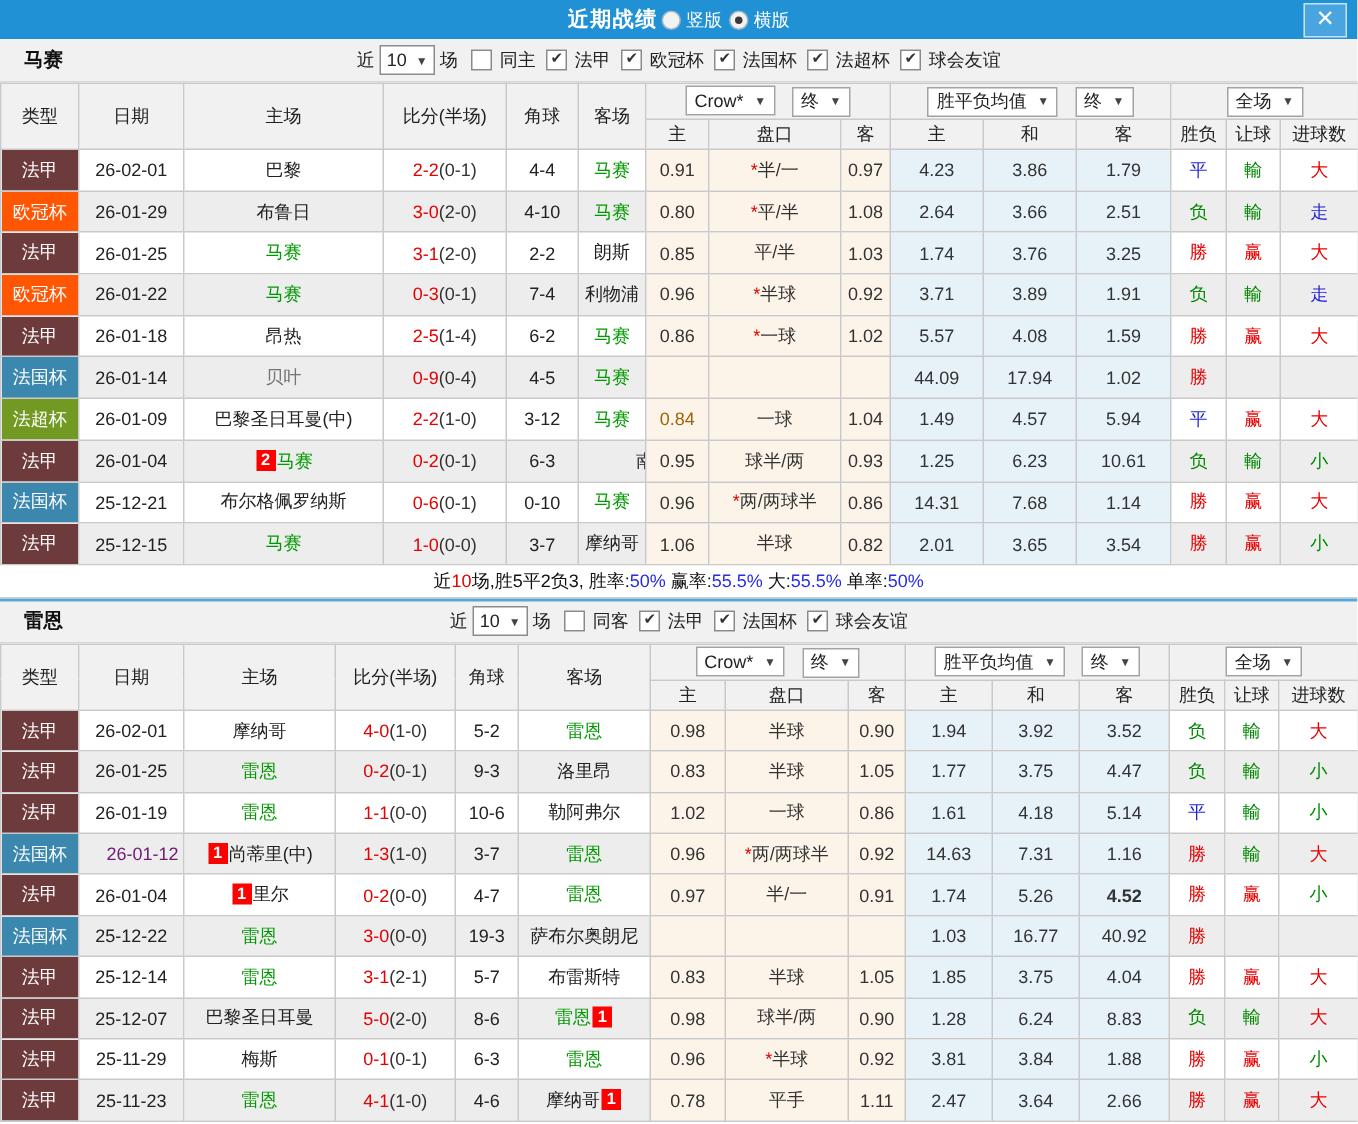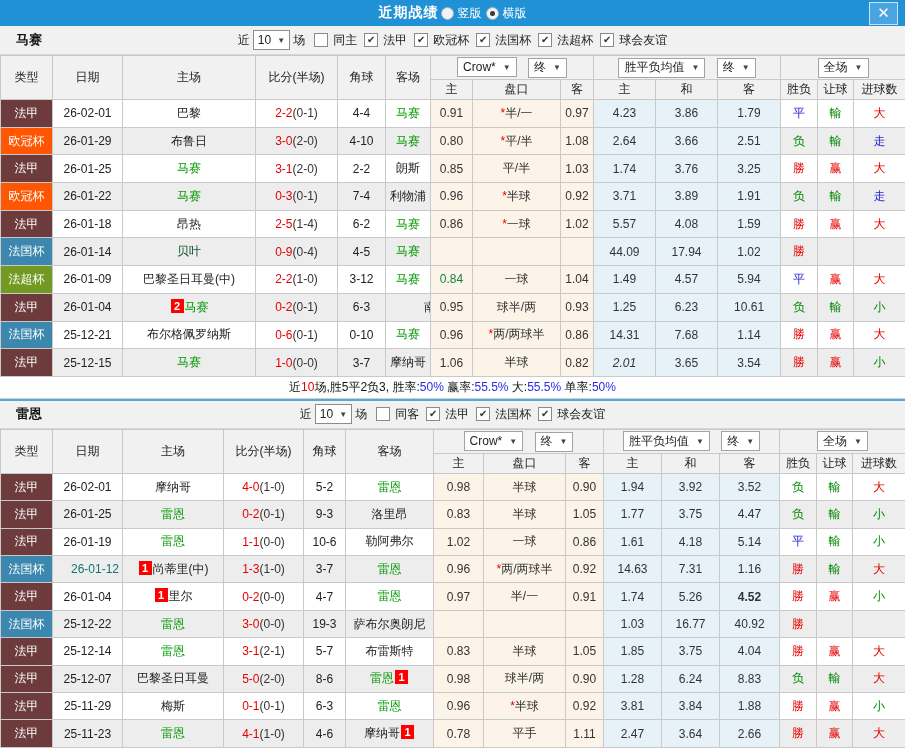--- a/index.html
+++ b/index.html
@@ -254,42 +254,42 @@
         <td class="avg-bg" style="color: rgb(51, 51, 51);">5.57</td>
         <td class="avg-bg" style="color: rgb(51, 51, 51);">4.08</td>
         <td class="avg-bg" style="color: rgb(51, 51, 51);">1.59</td>
         <td style="color: rgb(230, 0, 0);">勝</td>
         <td style="color: rgb(230, 0, 0);">赢</td>
         <td style="color: rgb(230, 0, 0);">大</td>
       </tr>
       <tr class="even">
         <td class="c-type" style="background: rgb(59, 135, 174);">法国杯</td>
         <td class="c-date" style="color: rgb(34, 34, 34);">26-01-14</td>
-        <td class="c-name c2"><span style="color: #14532d;">贝叶</span></td>
+        <td class="c-name c2"><span style="color: #737373;">贝叶</span></td>
         <td class="c-score"><span class="sc">0-9</span><span class="hf">(0-4)</span></td>
         <td class="c-corner" style="color: rgb(34, 34, 34);">4-5</td>
         <td class="c-name c5"><span style="color: rgb(0, 153, 0);">马赛</span></td>
         <td class="odds-bg" style="color: rgb(51, 51, 51);"></td>
         <td class="odds-bg" style="color: rgb(51, 51, 51);"></td>
         <td class="odds-bg" style="color: rgb(51, 51, 51);"></td>
         <td class="avg-bg" style="color: rgb(51, 51, 51);">44.09</td>
         <td class="avg-bg" style="color: rgb(51, 51, 51);">17.94</td>
         <td class="avg-bg" style="color: rgb(51, 51, 51);">1.02</td>
         <td style="color: rgb(230, 0, 0);">勝</td>
         <td></td>
         <td></td>
       </tr>
       <tr class="odd">
         <td class="c-type" style="background: rgb(114, 154, 34);">法超杯</td>
         <td class="c-date" style="color: rgb(34, 34, 34);">26-01-09</td>
         <td class="c-name c2"><span style="color: rgb(34, 34, 34);">巴黎圣日耳曼(中)</span></td>
         <td class="c-score"><span class="sc">2-2</span><span class="hf">(1-0)</span></td>
         <td class="c-corner" style="color: rgb(34, 34, 34);">3-12</td>
         <td class="c-name c5"><span style="color: rgb(0, 153, 0);">马赛</span></td>
-        <td class="odds-bg" style="color: #15803d;">0.84</td>
+        <td class="odds-bg" style="color: #a16207;">0.84</td>
         <td class="odds-bg" style="color: rgb(51, 51, 51);">一球</td>
         <td class="odds-bg" style="color: rgb(51, 51, 51);">1.04</td>
         <td class="avg-bg" style="color: rgb(51, 51, 51);">1.49</td>
         <td class="avg-bg" style="color: rgb(51, 51, 51);">4.57</td>
         <td class="avg-bg" style="color: rgb(51, 51, 51);">5.94</td>
         <td style="color: rgb(31, 31, 214);">平</td>
         <td style="color: rgb(230, 0, 0);">赢</td>
         <td style="color: rgb(230, 0, 0);">大</td>
       </tr>
       <tr class="even">
@@ -329,21 +329,21 @@
       <tr class="even">
         <td class="c-type" style="background: rgb(109, 59, 59);">法甲</td>
         <td class="c-date" style="color: rgb(34, 34, 34);">25-12-15</td>
         <td class="c-name c2"><span style="color: rgb(0, 153, 0);">马赛</span></td>
         <td class="c-score"><span class="sc">1-0</span><span class="hf">(0-0)</span></td>
         <td class="c-corner" style="color: rgb(34, 34, 34);">3-7</td>
         <td class="c-name c5"><span style="color: rgb(34, 34, 34);">摩纳哥</span></td>
         <td class="odds-bg" style="color: rgb(51, 51, 51);">1.06</td>
         <td class="odds-bg" style="color: rgb(51, 51, 51);">半球</td>
         <td class="odds-bg" style="color: rgb(51, 51, 51);">0.82</td>
-        <td class="avg-bg" style="color: rgb(51, 51, 51); font-style: italic;">2.01</td>
+        <td class="avg-bg" style="color: rgb(51, 51, 51);">2.01</td>
         <td class="avg-bg" style="color: rgb(51, 51, 51);">3.65</td>
         <td class="avg-bg" style="color: rgb(51, 51, 51);">3.54</td>
         <td style="color: rgb(230, 0, 0);">勝</td>
         <td style="color: rgb(230, 0, 0);">赢</td>
         <td style="color: rgb(0, 136, 0);">小</td>
       </tr>
     </tbody>
 </table>
 
 <div class="summary" id="summary1">
@@ -493,21 +493,21 @@
         <td class="odds-bg" style="color: rgb(51, 51, 51);">0.86</td>
         <td class="avg-bg" style="color: rgb(51, 51, 51);">1.61</td>
         <td class="avg-bg" style="color: rgb(51, 51, 51);">4.18</td>
         <td class="avg-bg" style="color: rgb(51, 51, 51);">5.14</td>
         <td style="color: rgb(31, 31, 214);">平</td>
         <td style="color: rgb(0, 136, 0);">輸</td>
         <td style="color: rgb(0, 136, 0);">小</td>
       </tr>
       <tr class="even">
         <td class="c-type" style="background: rgb(59, 135, 174);">法国杯</td>
-        <td class="c-date" style="color: #0f766e; padding-left: 15px;">26-01-12</td>
+        <td class="c-date" style="color: #701a75; padding-left: 15px;">26-01-12</td>
         <td class="c-name c2"><span class="badge">1</span><span style="color: rgb(34, 34, 34);">尚蒂里(中)</span></td>
         <td class="c-score"><span class="sc">1-3</span><span class="hf">(1-0)</span></td>
         <td class="c-corner" style="color: rgb(34, 34, 34);">3-7</td>
         <td class="c-name c5"><span style="color: rgb(0, 153, 0);">雷恩</span></td>
         <td class="odds-bg" style="color: rgb(51, 51, 51);">0.96</td>
         <td class="odds-bg" style="color: rgb(51, 51, 51);"><span class="star">*</span>两/两球半</td>
         <td class="odds-bg" style="color: rgb(51, 51, 51);">0.92</td>
         <td class="avg-bg" style="color: rgb(51, 51, 51);">14.63</td>
         <td class="avg-bg" style="color: rgb(51, 51, 51);">7.31</td>
         <td class="avg-bg" style="color: rgb(51, 51, 51);">1.16</td>

